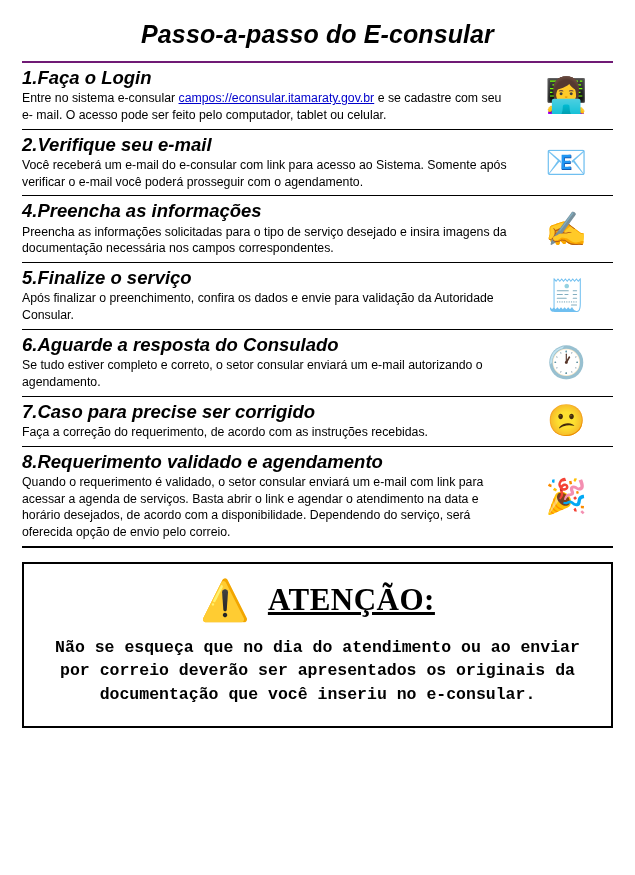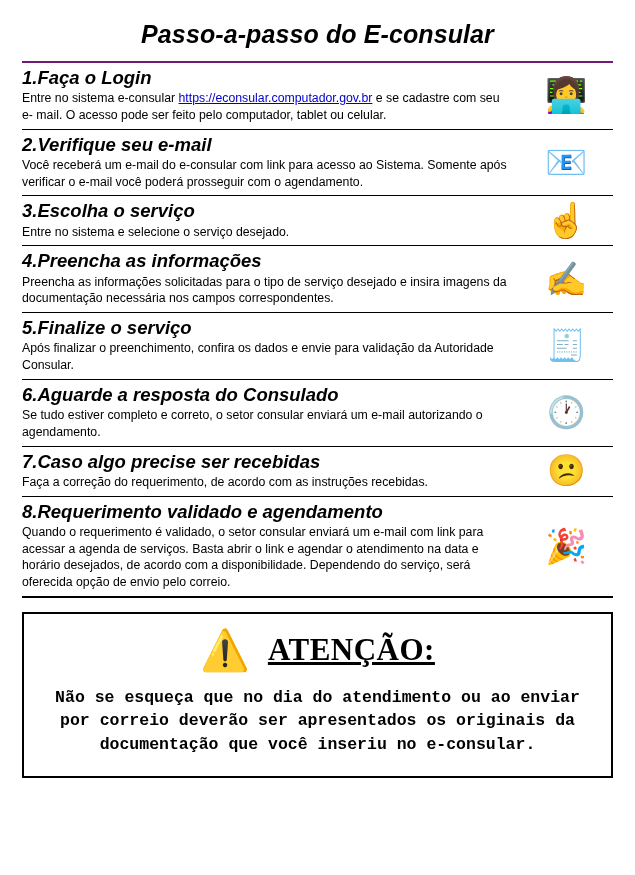--- a/index.html
+++ b/index.html
@@ -122,44 +122,35 @@
 
   <div class="doc-title">Passo-a-passo do E-consular</div>
 
   <div class="steps">
 
     <div class="step">
       <div class="step-text">
         <div class="step-head">
           <span class="num">1.</span><span>Faça o Login</span>
         </div>
-        <div class="step-body"><span>Entre no sistema e-consular </span><a href="#">https://econsular.computador.gov.br</a><span> e se cadastre com seu e- mail. O acesso pode ser feito pelo computador, tablet ou celular.</span></div>
+        <div class="step-body"><span>Entre no sistema e-consular </span><a href="#">campos://econsular.itamaraty.gov.br</a><span> e se cadastre com seu e- mail. O acesso pode ser feito pelo computador, tablet ou celular.</span></div>
       </div>
       <div class="step-icon">👩‍💻</div>
     </div>
 
     <div class="step">
       <div class="step-text">
         <div class="step-head">
           <span class="num">2.</span><span>Verifique seu e-mail</span>
         </div>
         <div class="step-body">Você receberá um e-mail do e-consular com link para acesso ao Sistema. Somente após verificar o e-mail você poderá prosseguir com o agendamento.</div>
       </div>
       <div class="step-icon">📧</div>
     </div>
 
-    <div class="step">
-      <div class="step-text">
-        <div class="step-head">
-          <span class="num">3.</span><span>Escolha o serviço</span>
-        </div>
-        <div class="step-body">Entre no sistema e selecione o serviço desejado.</div>
-      </div>
-      <div class="step-icon">☝️</div>
-    </div>
 
     <div class="step">
       <div class="step-text">
         <div class="step-head">
           <span class="num">4.</span><span>Preencha as informações</span>
         </div>
         <div class="step-body">Preencha as informações solicitadas para o tipo de serviço desejado e insira imagens da documentação necessária nos campos correspondentes.</div>
       </div>
       <div class="step-icon">✍️</div>
     </div>
@@ -180,21 +171,21 @@
           <span class="num">6.</span><span>Aguarde a resposta do Consulado</span>
         </div>
         <div class="step-body">Se tudo estiver completo e correto, o setor consular enviará um e-mail autorizando o agendamento.</div>
       </div>
       <div class="step-icon small">🕐</div>
     </div>
 
     <div class="step">
       <div class="step-text">
         <div class="step-head">
-          <span class="num">7.</span><span>Caso algo precise ser recebidas</span>
+          <span class="num">7.</span><span>Caso para precise ser corrigido</span>
         </div>
         <div class="step-body">Faça a correção do requerimento, de acordo com as instruções recebidas.</div>
       </div>
       <div class="step-icon small">😕</div>
     </div>
 
     <div class="step">
       <div class="step-text">
         <div class="step-head">
           <span class="num">8.</span><span>Requerimento validado e agendamento</span>

